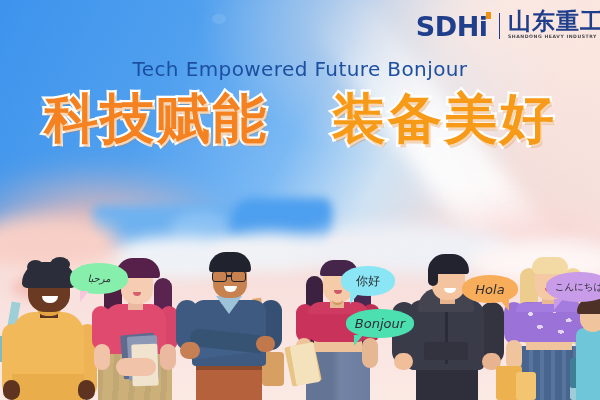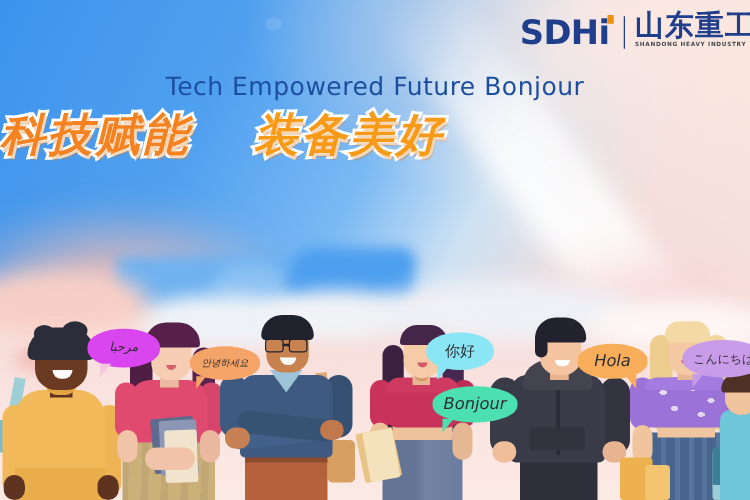--- a/index.html
+++ b/index.html
@@ -85,23 +85,23 @@
     white-space:nowrap; margin-top:2px;
   }
 
   
   .en-title {
     position:absolute; left:0; right:0; top:57px; text-align:center;
     font-family:"DejaVu Sans", sans-serif;
     font-size:20px; color:#1d4fa0; letter-spacing:.4px; white-space:nowrap;
   }
   .cn-title {
-    position:absolute; left:0; right:0; top:90px; 
-    font-family:"DejaVu Sans", sans-serif;
-    font-size:36px; font-weight:bold; font-style:italic;
+    position:absolute; left:0; right:0; top:90px; text-align:center;
+    font-family:"DejaVu Sans", sans-serif;
+    font-size:54px; font-weight:bold; 
     letter-spacing:2px; white-space:nowrap; line-height:1.08;
     color:#f58220;
     -webkit-text-stroke:4.5px #ffffff;
     paint-order:stroke fill;
     text-shadow:
       0 0 0 #fff,
       2px 3px 0 rgba(220,120,30,.30);
   }
   .cn-title .seg2 { color:#f79a18; }
   .cn-sub {
@@ -115,21 +115,21 @@
   
   .bubble {
     position:absolute; display:flex; align-items:center; justify-content:center;
     border-radius:50%/46%; font-style:italic; color:#2e2e33;
     font-family:"DejaVu Sans", sans-serif; white-space:nowrap;
   }
   .bubble::after {
     content:""; position:absolute; width:0; height:0;
     border-style:solid;
   }
-  .b-ar  { left:70px;  top:263px; width:58px; height:31px; background:#d946ef; font-size:10px; }
+  .b-ar  { left:70px;  top:263px; width:58px; height:31px; background:#86efac; font-size:10px; }
   .b-ar::after  { left:10px; bottom:-8px; border-width:11px 9px 0 0; border-color:#f6c6dd transparent transparent transparent; }
   .b-ko  { left:152px; top:277px; width:56px; height:27px; background:#f5a468; font-size:7.5px; }
   .b-ko::after  { left:5px; bottom:-7px; border-width:10px 8px 0 0; border-color:#f5a468 transparent transparent transparent; }
   .b-en  { left:232px; top:272px; width:58px; height:29px; background:#f7e272; font-size:13px; }
   .b-en::after  { left:7px;  bottom:-8px; border-width:11px 0 0 10px; border-color:#f7e272 transparent transparent transparent; }
   .b-zh  { left:341px; top:266px; width:54px; height:30px; background:#8ae6f5; font-size:12px; font-style:normal; }
   .b-zh::after  { left:9px;  bottom:-8px; border-width:11px 9px 0 0; border-color:#8ae6f5 transparent transparent transparent; }
   .b-fr  { left:346px; top:309px; width:68px; height:29px; background:#4ce0b0; font-size:13px; }
   .b-fr::after  { left:8px;  bottom:-8px; border-width:11px 9px 0 0; border-color:#4ce0b0 transparent transparent transparent; }
   .b-es  { left:462px; top:275px; width:56px; height:28px; background:#f7ad5a; font-size:13px; }
@@ -450,19 +450,18 @@
   </div>
 
   <div class="person p7">
     <div class="bk"></div>
       <div class="b"></div>
       <div class="h"></div>
       <div class="hr"></div>
   </div>
 
   <div class="bubble b-ar">مرحبا</div>
-  <div class="bubble b-ko">안녕하세요</div>
   <div class="bubble b-zh">你好</div>
   <div class="bubble b-es">Hola</div>
   <div class="bubble b-fr">Bonjour</div>
   <div class="bubble b-ja">こんにちは</div>
 
 </div>
 
 </body></html>

